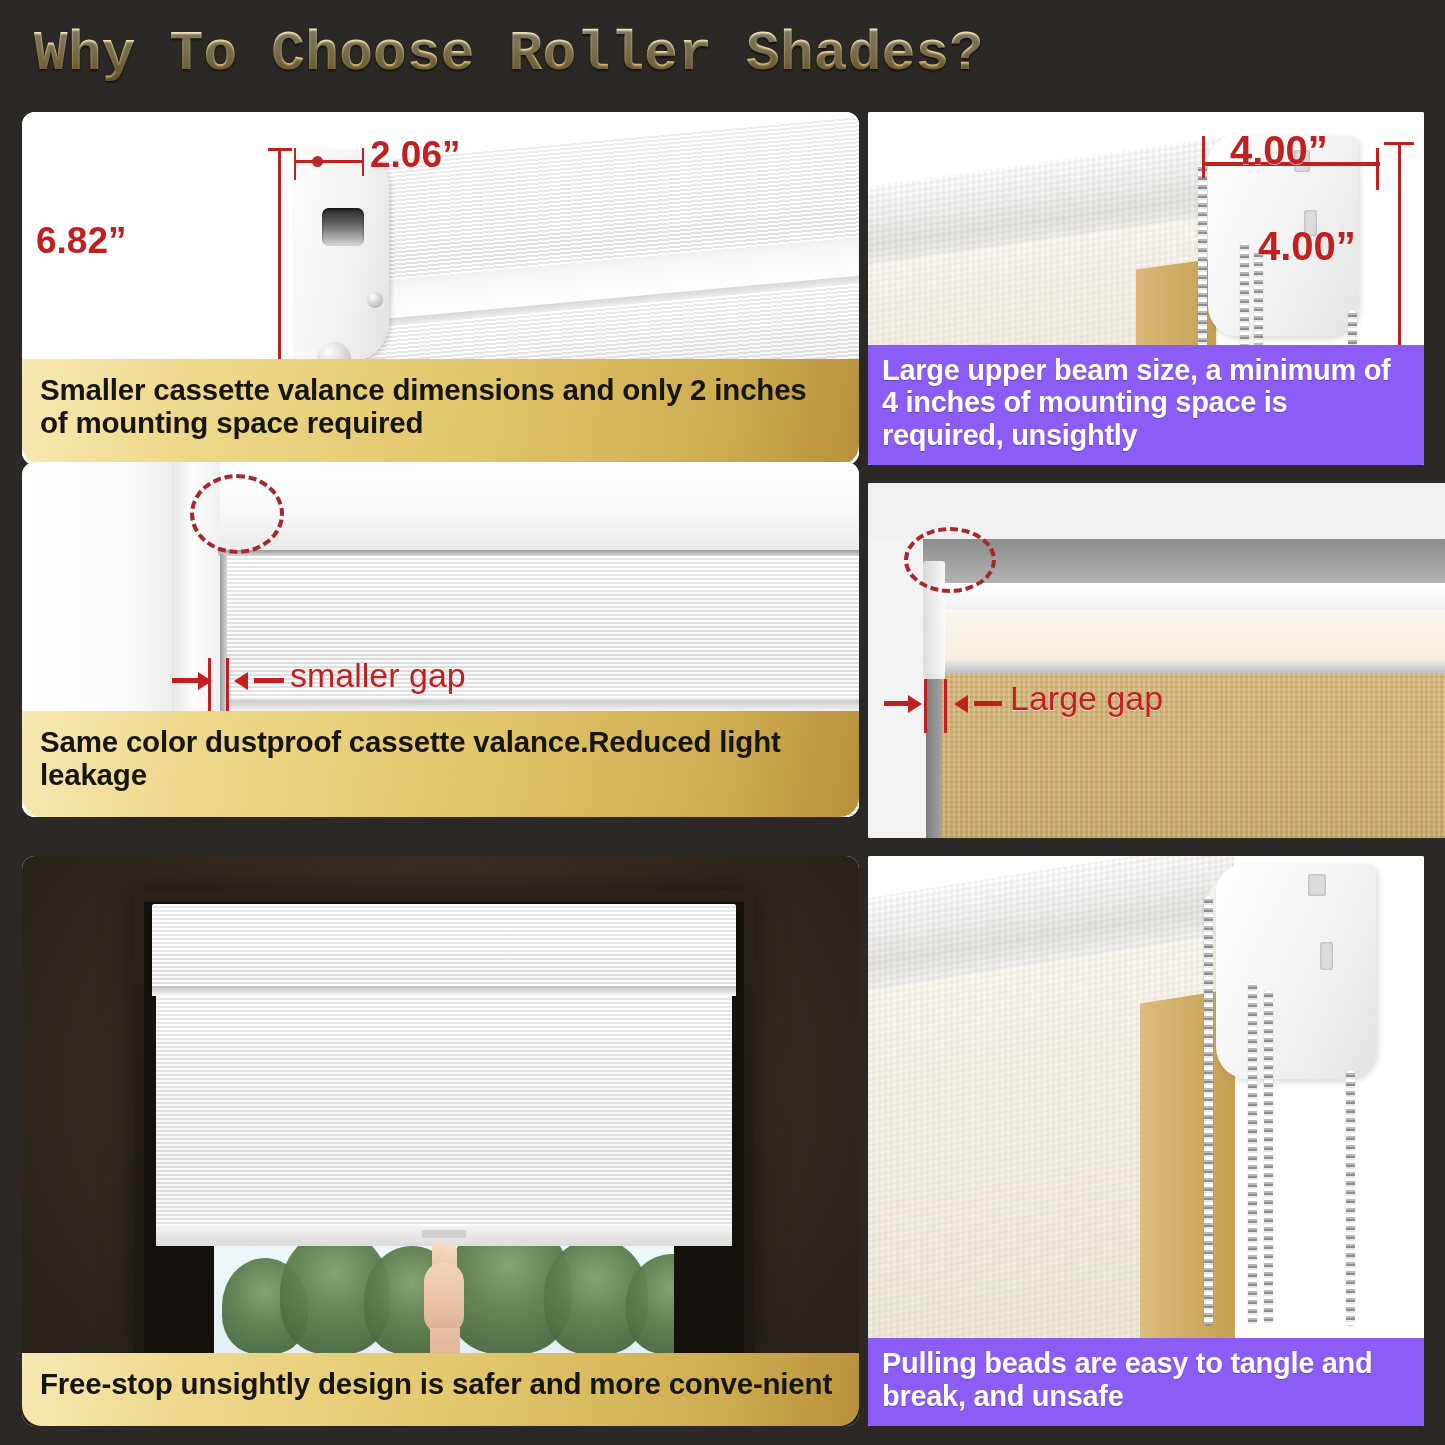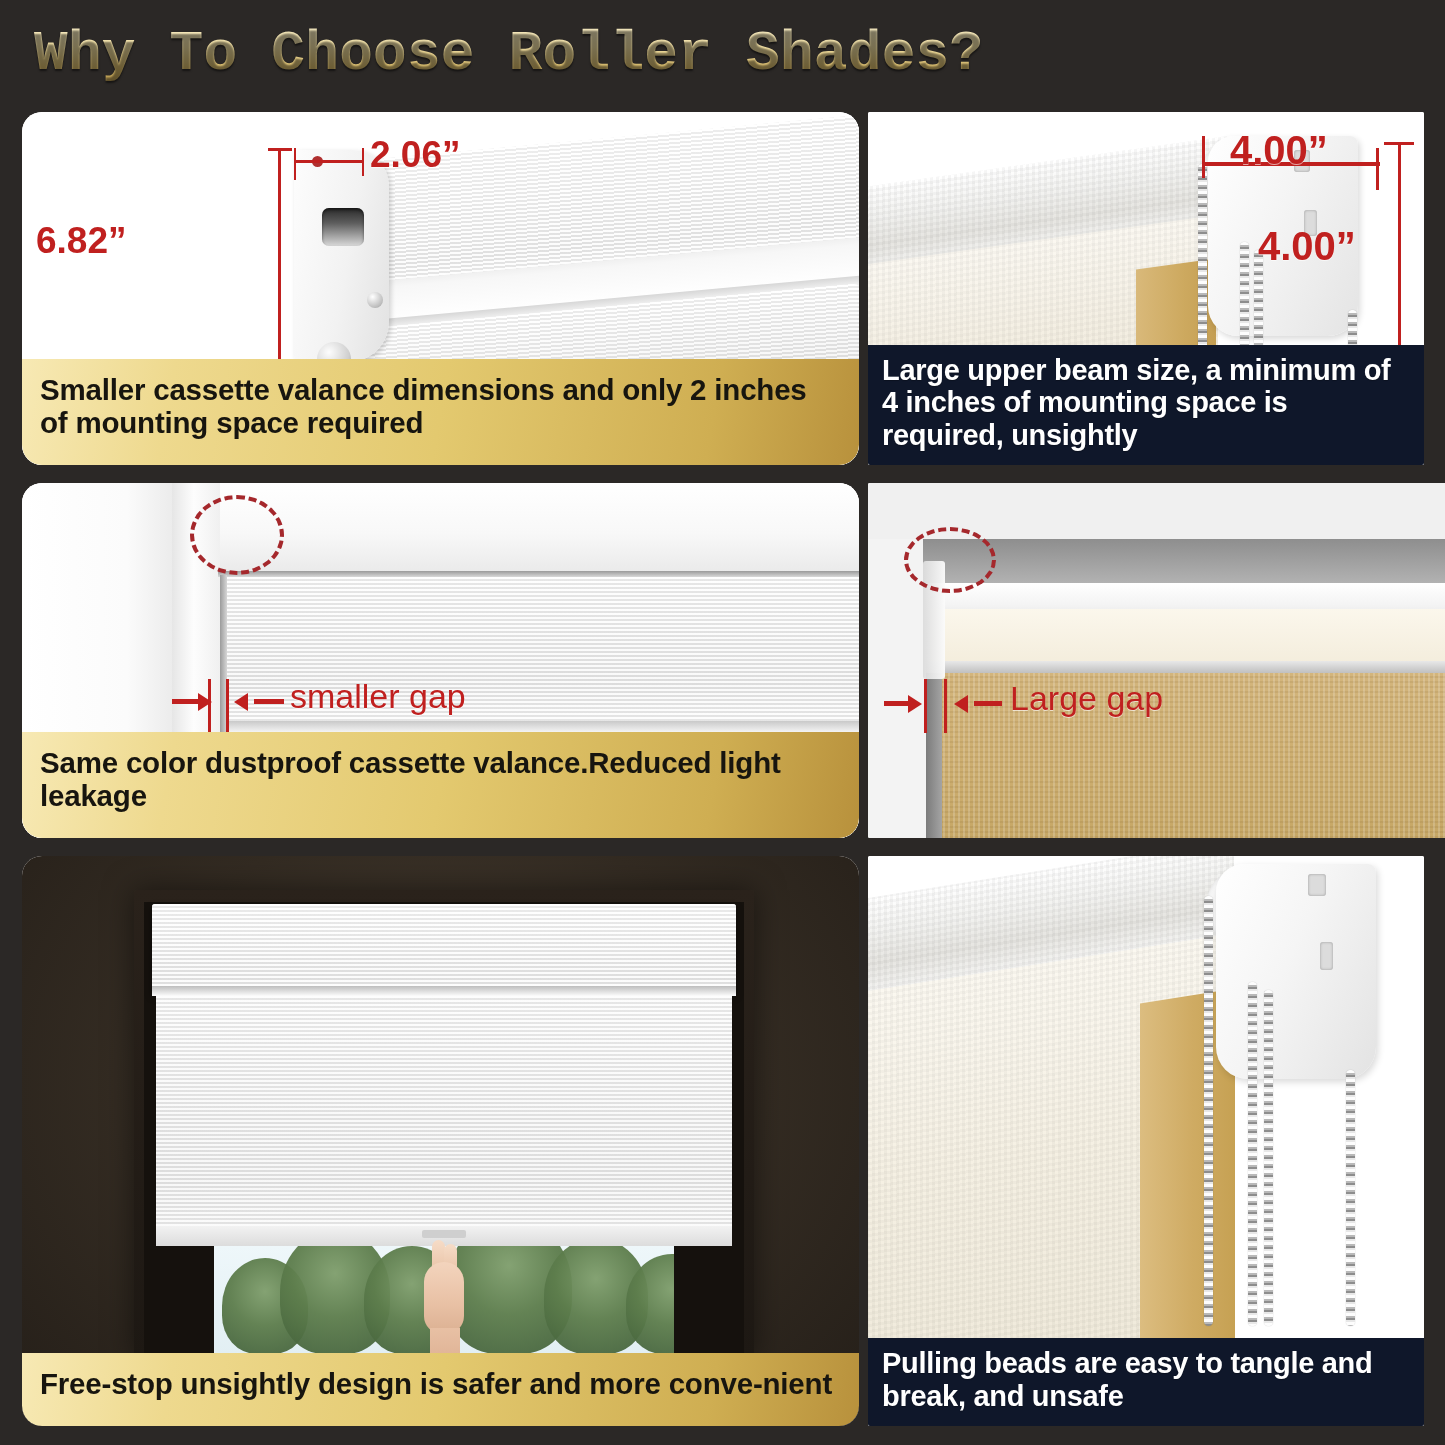--- a/index.html
+++ b/index.html
@@ -20,45 +20,45 @@
     background:linear-gradient(180deg,#fdf3cf 0%,#f3e0a2 40%,#d9bb6a 72%,#b8974a 100%);
     -webkit-background-clip:text;background-clip:text;
     -webkit-text-fill-color:transparent;
     text-shadow:0 2px 2px rgba(0,0,0,.5);
     white-space:nowrap;
     font-family:Liberation Mono, monospace;
   }
 
   
   .panel{position:absolute;overflow:hidden;background:#fff;}
-  .panel.left{border-radius:20px;}
+  .panel.left{border-radius:13px;}
   .panel.right{border-radius:2px;}
 
   
   #p-tl{left:22px;top:112px;width:837px;height:353px;}
   #p-tr{left:868px;top:112px;width:556px;height:353px;}
-  #p-ml{left:22px;top:483px;width:837px;height:355px;}
+  #p-ml{left:22px;top:462px;width:837px;height:355px;}
   #p-mr{left:868px;top:483px;width:640px;height:355px;}
   #p-bl{left:22px;top:856px;width:837px;height:570px;}
   #p-br{left:868px;top:856px;width:556px;height:570px;}
 
   .stage{position:absolute;left:0;top:0;right:0;bottom:0;}
 
   
   .cap{position:absolute;left:0;right:0;bottom:0;box-sizing:border-box;}
   .cap.gold{
     background:linear-gradient(100deg,#f7e9b4 0%,#eed98e 18%,#e3c96f 50%,#cfae52 82%,#b8913c 100%);
     color:#17150f;
     padding:14px 18px 26px 18px;
     font-size:29.5px;font-weight:bold;line-height:1.12;
     border-bottom-left-radius:20px;border-bottom-right-radius:20px;
     letter-spacing:-0.2px;
   }
   .cap.grey{
-    background:#0f172a;
+    background:#8b5cf6;
     color:#ffffff;
     padding:9px 14px 14px 14px;
     font-size:29px;font-weight:bold;line-height:1.12;
     text-shadow:0 1px 1px rgba(0,0,0,.25);
     letter-spacing:-0.3px;
   }
 
   
   .redtxt{position:absolute;color:#c0201f;font-weight:bold;white-space:nowrap;
           text-shadow:0 1px 0 rgba(255,255,255,.6);}

